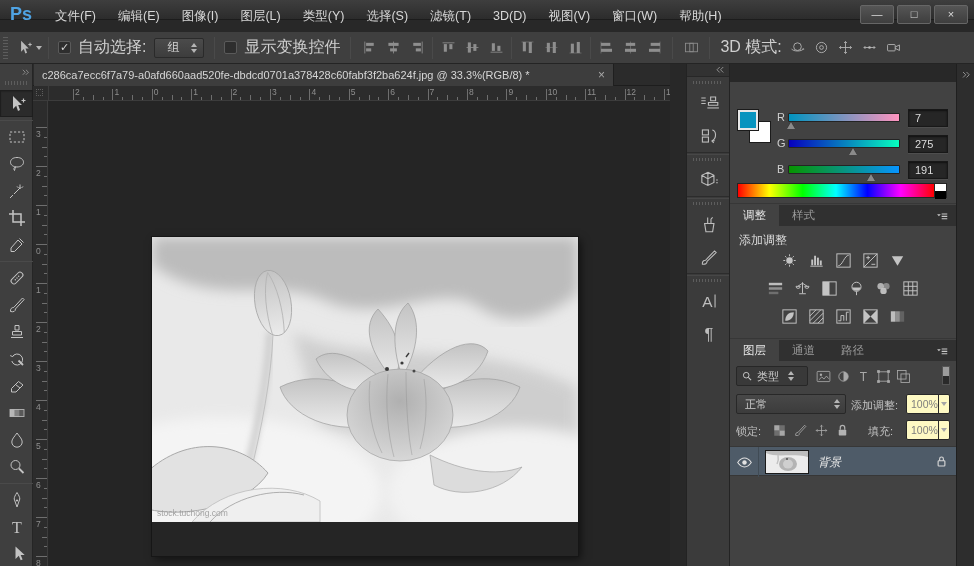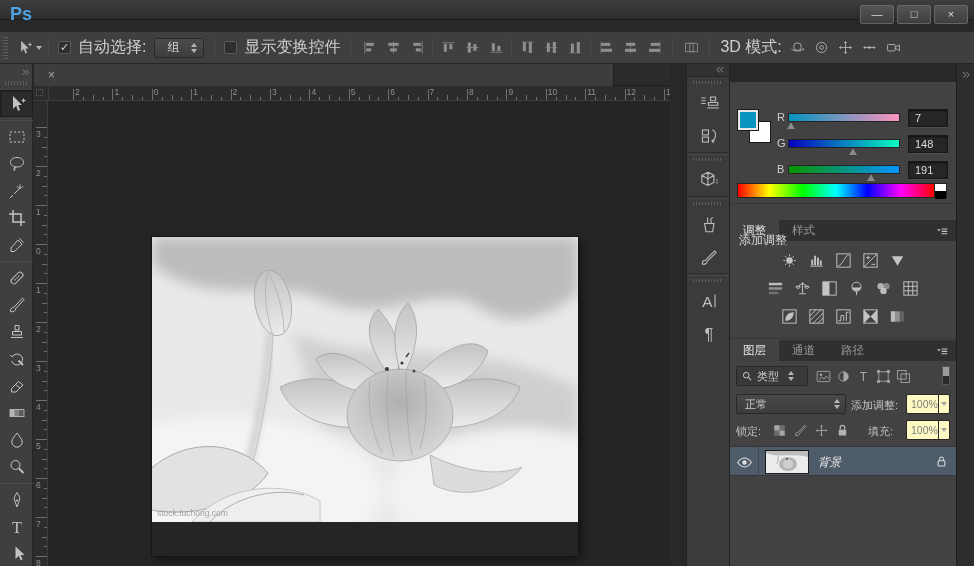--- a/index.html
+++ b/index.html
@@ -106,20 +106,33 @@
   .hrule{position:absolute;left:0;width:226px;border-top:1px solid #373737;}
   
   #rightstrip{left:956px;top:64px;width:18px;height:502px;background:#2d2d2d;border-left:1px solid #1f1f1f;}
   #rightstrip .cbtn{margin:5px auto 0;width:14px;height:12px;color:#9a9a9a;display:flex;align-items:center;justify-content:center;}
 </style>
 </head>
 <body>
 
 <div id="menubar" class="abs">
   <div id="ps-logo" class="abs">Ps</div>
+  <div id="menu-items" class="abs">
+      <div class="menu-item">文件(F)</div>
+      <div class="menu-item">编辑(E)</div>
+      <div class="menu-item">图像(I)</div>
+      <div class="menu-item">图层(L)</div>
+      <div class="menu-item">类型(Y)</div>
+      <div class="menu-item">选择(S)</div>
+      <div class="menu-item">滤镜(T)</div>
+      <div class="menu-item">3D(D)</div>
+      <div class="menu-item">视图(V)</div>
+      <div class="menu-item">窗口(W)</div>
+      <div class="menu-item">帮助(H)</div>
+    </div>
   <div id="win-controls" class="abs">
       <div class="win-btn">—</div>
       <div class="win-btn">□</div>
       <div class="win-btn">×</div>
     </div>
 </div>
 
 <div id="optionsbar" class="abs">
   <div class="opt-grip"></div>
   <div class="icbtn lit" id="opt-tool-icon">
@@ -392,20 +405,21 @@
     <div class="tool">
       <svg viewBox="0 0 20 20" width="20" height="20">
         <path fill="currentColor" d="M8.5 2.5v12.5l3.3-3.3 1.9 4.6 1.9-.8-1.9-4.6h4z"></path>
       </svg>
     </div>
   </div>
 
 <div id="docwindow" class="abs">
   <div id="tabbar" class="abs"></div>
   <div id="doc-tab" class="abs">
+    <span id="doc-tab-title">c286ca7ecc6f7a79-a0afd660aad520fe-dbdcd0701a378428c60fabf3f2ba624f.jpg @ 33.3%(RGB/8) *</span>
     <span id="doc-tab-close">×</span>
   </div>
   <div id="ruler-corner" class="abs">
       <i></i>
     </div>
   <div id="ruler-h" class="abs">
       <div class="rt" style="left: 24px; top: 3px; width: 1px; height: 12px;"></div>
       <div class="rl" style="left: 26px; top: 1px;">2</div>
       <div class="rt" style="left: 33.85px; top: 11px; width: 1px; height: 4px;"></div>
       <div class="rt" style="left: 43.7px; top: 9px; width: 1px; height: 6px;"></div>
@@ -673,37 +687,37 @@
       <div class="slider-row" style="top: 27px;">
         <span class="slider-label">R</span>
         <span class="slider-track" style="background:linear-gradient(to right,rgb(0,148,191),rgb(255,148,191))"></span>
         <span class="slider-thumb" style="left:56.57450980392157px"></span>
         <span class="slider-value">7</span>
       </div>
       <div class="slider-row" style="top: 53px;">
         <span class="slider-label">G</span>
         <span class="slider-track" style="background:linear-gradient(to right,rgb(7,0,191),rgb(7,255,191))"></span>
         <span class="slider-thumb" style="left:118.50392156862746px"></span>
-        <span class="slider-value">148</span>
+        <span class="slider-value">275</span>
       </div>
       <div class="slider-row" style="top: 79px;">
         <span class="slider-label">B</span>
         <span class="slider-track" style="background:linear-gradient(to right,rgb(7,148,0),rgb(7,148,255))"></span>
         <span class="slider-thumb" style="left:137.39019607843136px"></span>
         <span class="slider-value">191</span>
       </div>
     </div>
   <div id="spectrum" style="top:101px;"></div>
   <div id="spectrum-wb" style="top:101px;">
       <div class="w"></div>
       <div class="b"></div>
     </div>
   <div class="hrule" style="top:121px;"></div>
 
-  <div class="ptabbar" style="top:123px;margin-top:15px;" id="adj-tabs">
+  <div class="ptabbar" style="top:123px;" id="adj-tabs">
       <div class="ptab active">调整</div>
       <div class="ptab">样式</div>
       <div class="flyout" style="position: absolute;">
         <svg viewBox="0 0 20 20" width="14" height="14">
           <path fill="currentColor" d="M3 7.5l2.6 3 2.6-3z"></path>
           <path stroke="currentColor" stroke-width="1.5" d="M9.5 7h8M9.5 10.5h8M9.5 14h8"></path>
         </svg>
       </div>
     </div>
   <div id="adj-hint" style="top:150px;">添加调整</div>

